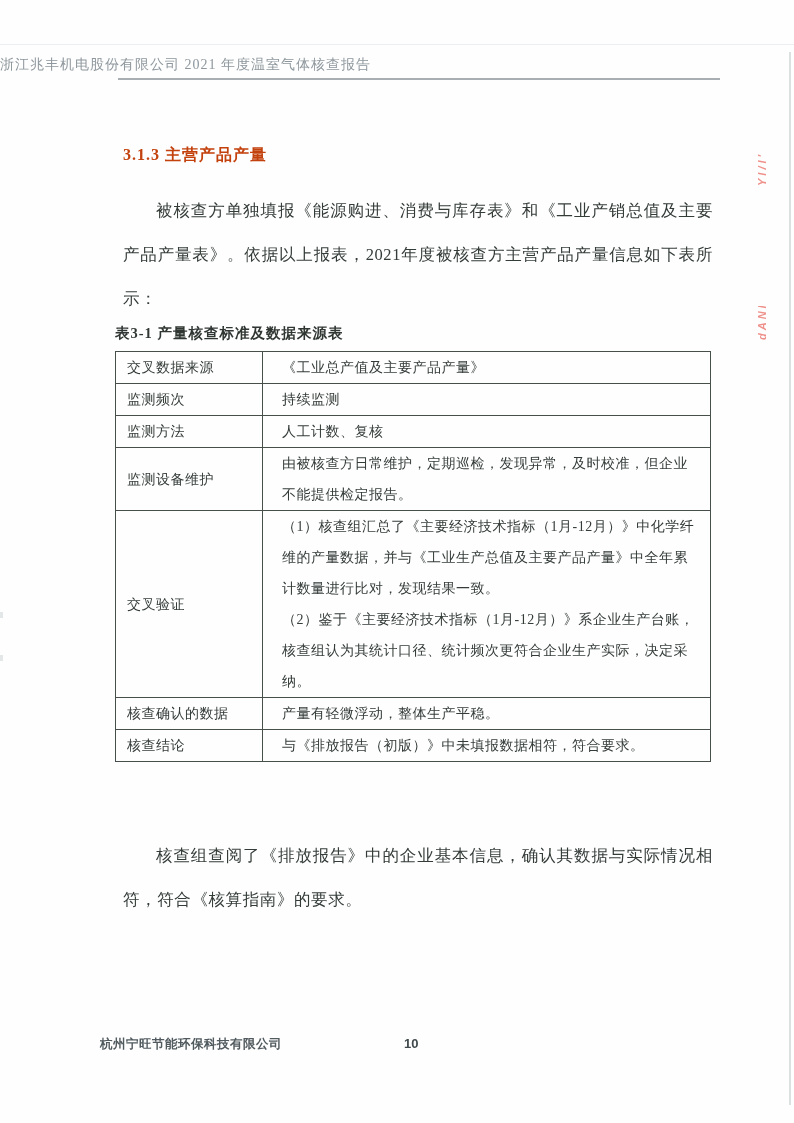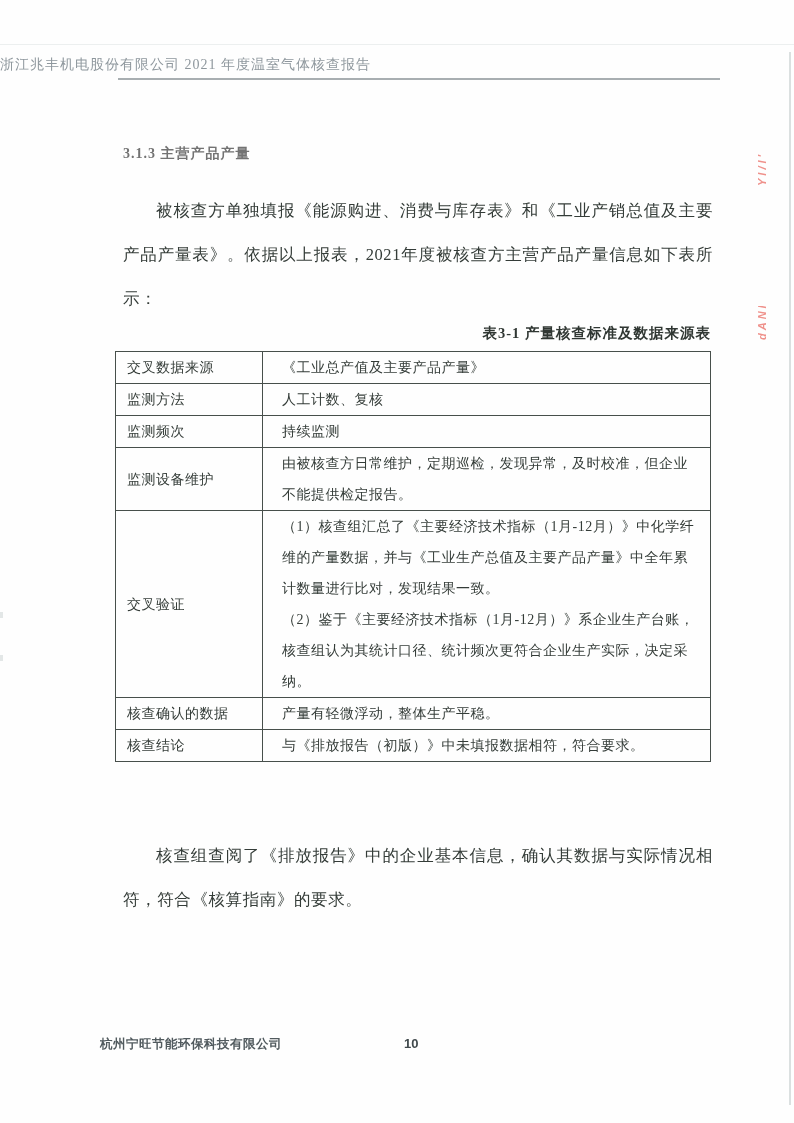--- a/index.html
+++ b/index.html
@@ -29,32 +29,32 @@
   
   .header-title {
     position:absolute; top:56px; left:0; right:0;
     text-align:left; font-size:14px; letter-spacing:1px;
     color:#8e979d; font-family:"Liberation Serif","DejaVu Serif",serif;
   }
   .header-rule { position:absolute; top:78px; left:118px; width:602px; height:2px; background:#a8aeb1; }
   
   .section-heading {
     position:absolute; top:145px; left:123px;
-    font-size:14px; font-weight:bold; color:#737373; letter-spacing:1px;text-align:right;
+    font-size:16px; font-weight:bold; color:#c2410c; letter-spacing:1px;text-align:right;
   }
   .para {
     position:absolute; left:123px; width:590px;
     font-size:16.5px; line-height:44px; letter-spacing:0.6px;
     text-align:justify; text-indent:2em; color:#343c38;
   }
   .intro-para { top:189px; }
   .closing-para { top:834px; }
   .table-caption {
     position:absolute; top:324px; left:115px; width:596px;
-    text-align:right; font-size:14.5px; font-weight:bold;
+    text-align:left; font-size:14.5px; font-weight:bold;
     color:#303733; letter-spacing:1px;
   }
   table.spec-table {
     position:absolute; top:351px; left:115px; width:596px;
     border-collapse:collapse; table-layout:fixed;
   }
   table.spec-table td {
     border:1px solid #474f4b;
     font-size:14px; line-height:31px;
     color:#343c38; letter-spacing:0.5px;
@@ -98,26 +98,26 @@
   <div class="para intro-para">被核查方单独填报《能源购进、消费与库存表》和《工业产销总值及主要产品产量表》。依据以上报表，2021年度被核查方主营产品产量信息如下表所示：</div>
 
   <div class="table-caption">表3-1 产量核查标准及数据来源表</div>
   <table class="spec-table">
     <tbody>
         <tr>
           <td class="label-cell">交叉数据来源</td>
           <td class="value-cell">《工业总产值及主要产品产量》</td>
         </tr>
         <tr>
+          <td class="label-cell">监测频次</td>
+          <td class="value-cell">持续监测</td>
+        </tr>
+        <tr>
           <td class="label-cell">监测方法</td>
           <td class="value-cell">人工计数、复核</td>
-        </tr>
-        <tr>
-          <td class="label-cell">监测频次</td>
-          <td class="value-cell">持续监测</td>
         </tr>
         <tr>
           <td class="label-cell">监测设备维护</td>
           <td class="value-cell">由被核查方日常维护，定期巡检，发现异常，及时校准，但企业不能提供检定报告。</td>
         </tr>
         <tr>
           <td class="label-cell">交叉验证</td>
           <td class="value-cell">（1）核查组汇总了《主要经济技术指标（1月-12月）》中化学纤维的产量数据，并与《工业生产总值及主要产品产量》中全年累计数量进行比对，发现结果一致。
 （2）鉴于《主要经济技术指标（1月-12月）》系企业生产台账，核查组认为其统计口径、统计频次更符合企业生产实际，决定采纳。</td>
         </tr>

